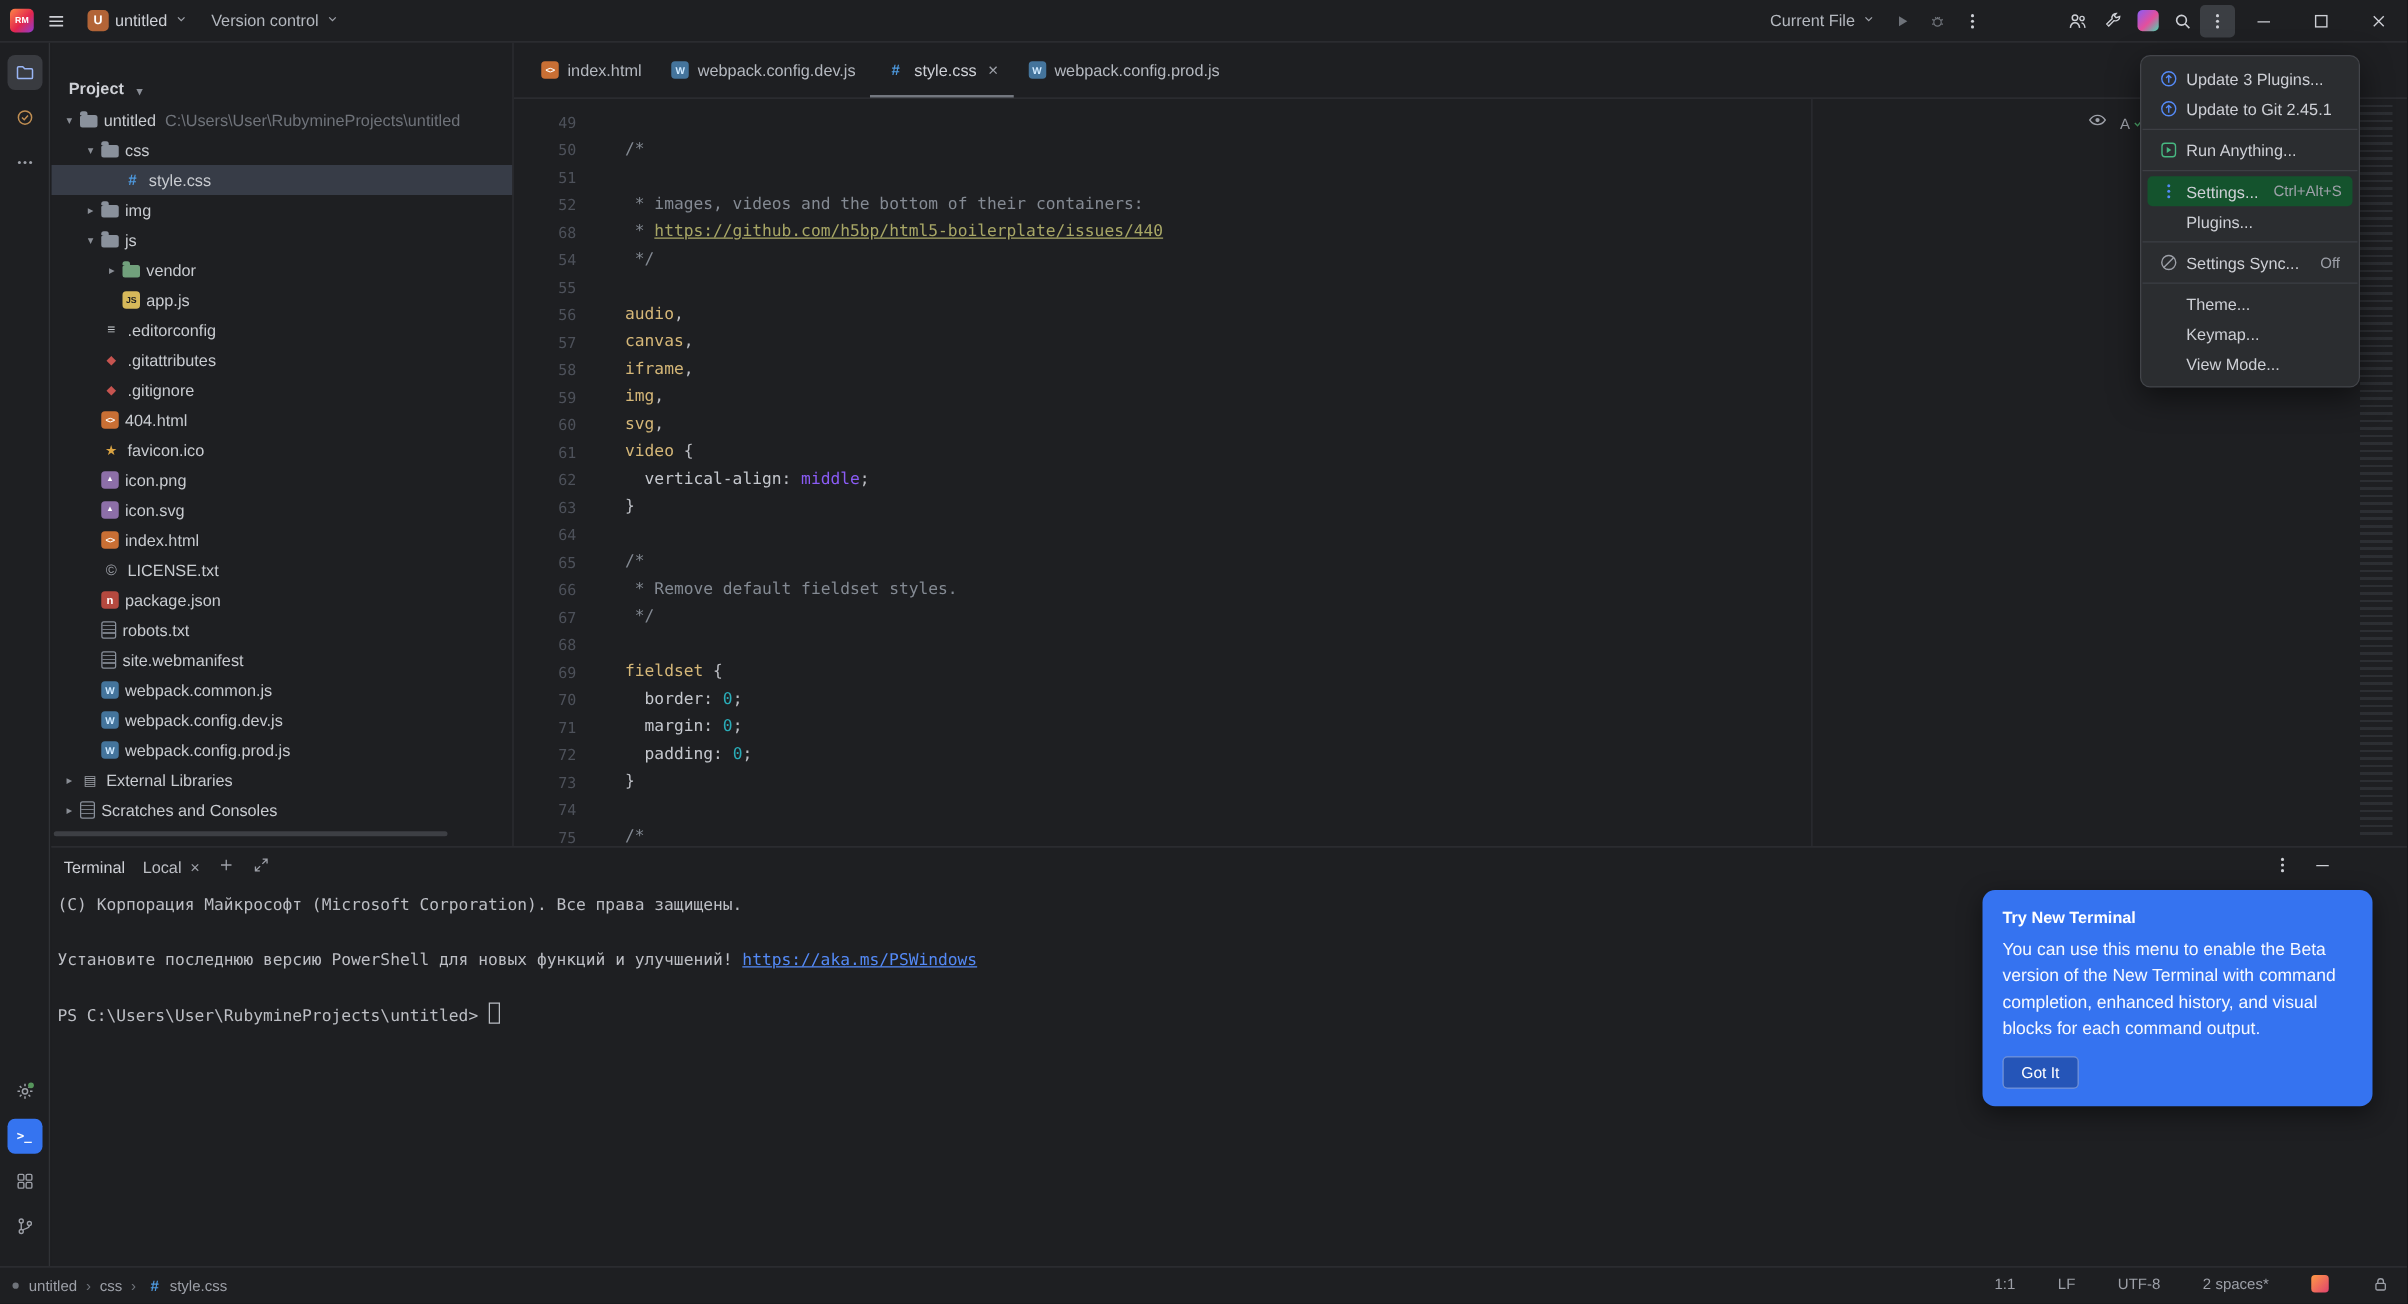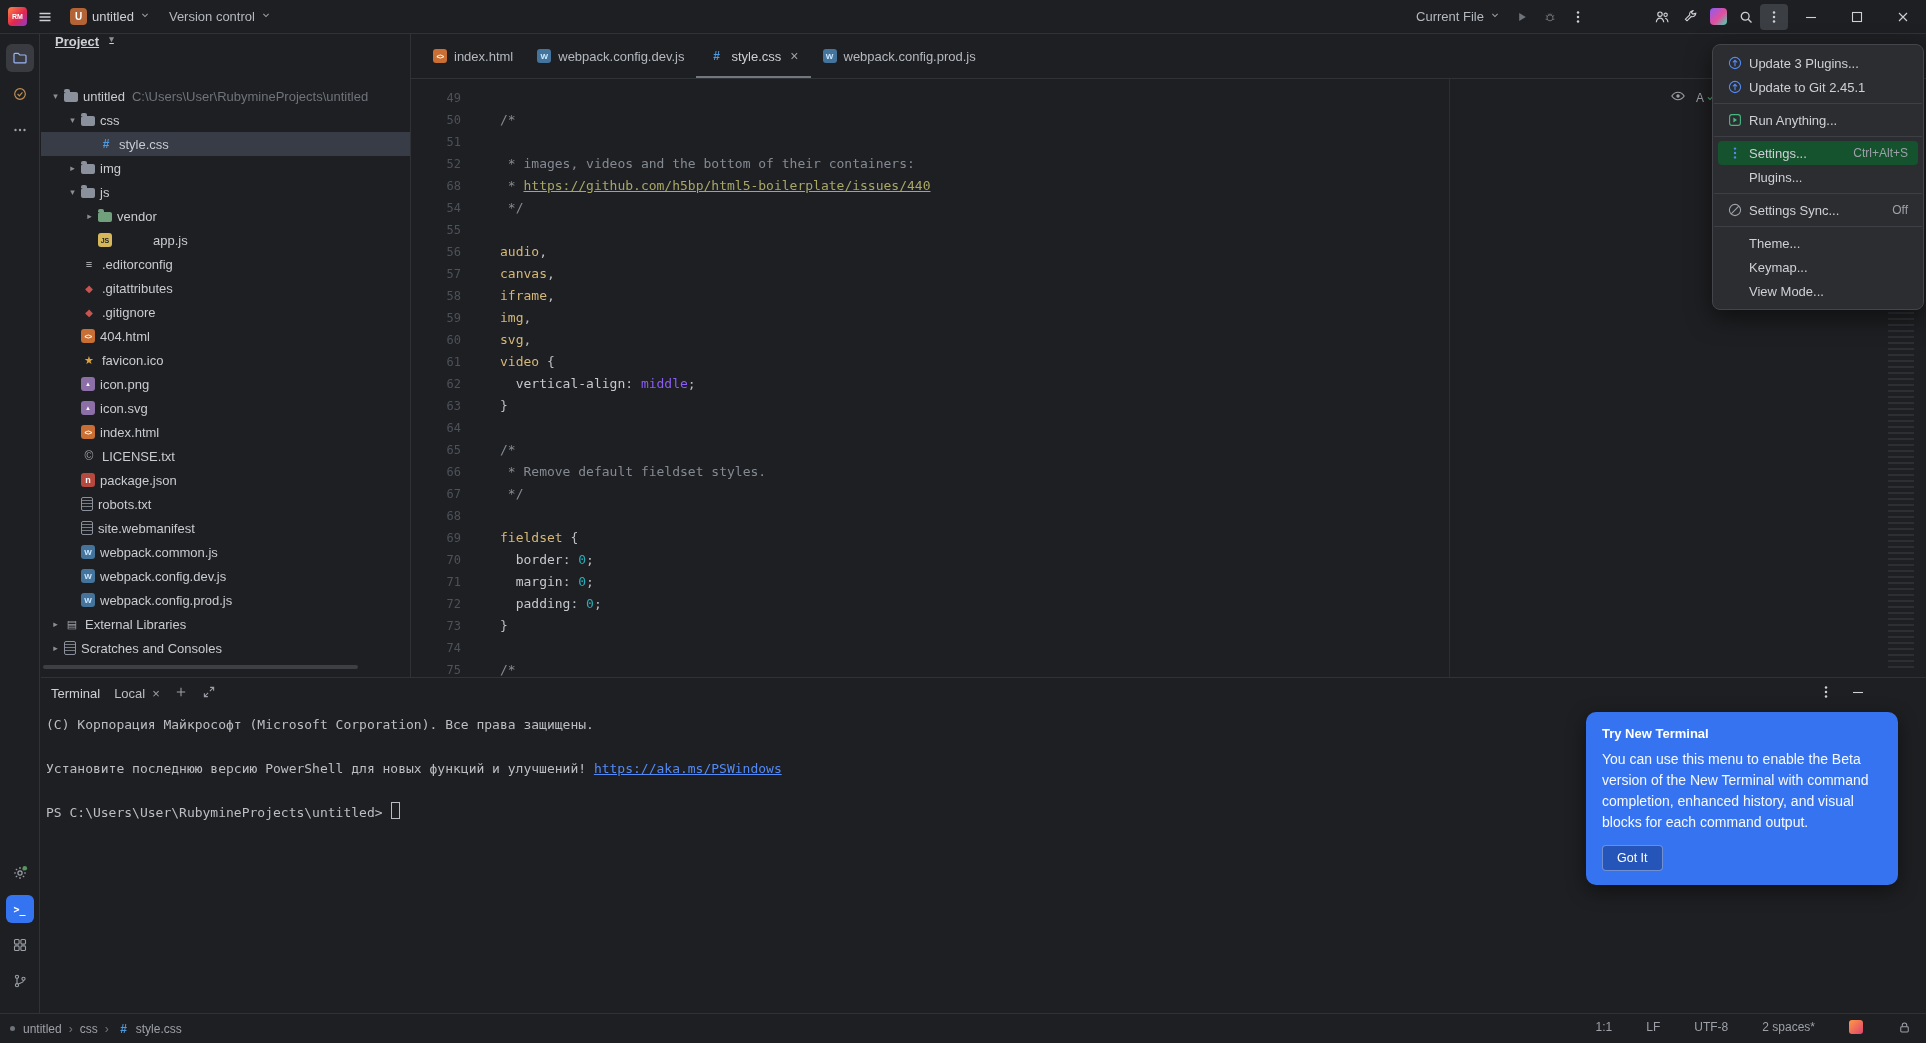--- a/index.html
+++ b/index.html
@@ -27,21 +27,21 @@
   .abar{position:absolute;top:34px;left:0;width:40px;bottom:30px;border-right:1px solid #303236;background:#1e1f22;
         display:flex;flex-direction:column;align-items:center;padding:10px 0;box-sizing:border-box;}
   .abar-bottom{margin-top:auto;display:flex;flex-direction:column;align-items:center;}
   .aitem{width:28px;height:28px;margin-bottom:8px;border-radius:6px;display:flex;align-items:center;justify-content:center;}
   .aitem.active-tool{background:#393b40;}
   .aitem.active-term{background:#3574f0;}
   .term-glyph{font-family:"DejaVu Sans Mono",monospace;font-size:10px;font-weight:700;color:#fff;}
 
   
   .ppanel{position:absolute;top:34px;left:41px;width:369px;height:643px;border-right:1px solid #303236;background:#1e1f22;overflow:hidden;}
-  .ppanel-header{height:44px;display:flex;align-items:flex-start;gap:4px;padding-left:14px;font-size:13px;color:#ced0d6;font-weight:700;text-decoration:underline;}
+  .ppanel-header{height:44px;display:flex;align-items:flex-end;gap:4px;padding-left:14px;font-size:13px;color:#ced0d6;font-weight:700;}
   #tree{position:absolute;top:50px;left:0;right:0;bottom:0;overflow:hidden;}
   .trow{height:24px;display:flex;align-items:center;font-size:13px;color:#c8cbd0;white-space:nowrap;overflow:hidden;}
   .trow.sel{background:#373c47;}
   .chev{width:17px;flex:none;text-align:center;color:#8a8e96;font-size:9px;}
   .tlabel{margin-left:5px;}
   .thint{margin-left:7px;color:#6f737a;}
   .hscroll{position:absolute;bottom:8px;left:2px;width:315px;height:4px;border-radius:2px;background:#4a4d53;opacity:.7;}
 
   
   .fi{flex:none;display:inline-flex;align-items:center;justify-content:center;}
@@ -98,21 +98,21 @@
 
   
   .tooltip{position:absolute;left:1586px;top:712px;width:312px;box-sizing:border-box;background:#3573f0;border-radius:10px;
            padding:14px 16px;color:#fff;z-index:60;box-shadow:0 6px 20px rgba(0,0,0,.45);}
   .tt-title{font-size:13px;font-weight:700;margin-bottom:8px;}
   .tt-body{font-size:14px;line-height:1.5;opacity:.96;}
   .tt-btn{margin-top:12px;display:inline-block;padding:5px 14px;background:rgba(9,30,80,.35);
           border:1px solid rgba(255,255,255,.35);border-radius:4px;font-size:12.5px;color:#fff;}
 
   
-  .menu{position:absolute;left:1712px;top:44px;width:212px;box-sizing:border-box;background:#2b2d30;border:1px solid #43454a;
+  .menu{position:absolute;left:1712px;top:44px;width:176px;box-sizing:border-box;background:#2b2d30;border:1px solid #43454a;
         border-radius:8px;padding:6px 0;z-index:100;box-shadow:0 8px 24px rgba(0,0,0,.5);}
   .mi{height:24px;display:flex;align-items:center;padding:0 10px 0 8px;margin:0 5px;border-radius:4px;font-size:13px;color:#ced0d6;}
   .mi.sel{background:#14532d;}
   .mi-ic{width:17px;height:16px;margin-right:6px;flex:none;display:flex;align-items:center;justify-content:center;}
   .mi-right{margin-left:auto;color:#9da0a8;font-size:12px;padding-left:12px;}
   .mi-sep{height:1px;background:#3d3f44;margin:4px 1px;}
 
   
   .statusbar{position:absolute;bottom:0;left:0;right:0;height:30px;border-top:1px solid #303236;display:flex;align-items:center;
              font-size:12px;color:#9da0a8;padding:0 14px 0 10px;background:#1e1f22;box-sizing:border-box;z-index:20;}
@@ -307,21 +307,21 @@
         <div class="trow" style="padding-left: 23px;">
           <span class="chev">▾</span>
           <span class="fi fi-folder"></span>
           <span class="tlabel">js</span>
         </div>
         <div class="trow" style="padding-left: 40px;">
           <span class="chev">▸</span>
           <span class="fi fi-folder fi-folder-v"></span>
           <span class="tlabel">vendor</span>
         </div>
-        <div class="trow" style="padding-left: 57px; gap: 36px;">
+        <div class="trow" style="padding-left: 57px;">
           <span class="fi fi-box fi-js">JS</span>
           <span class="tlabel">app.js</span>
         </div>
         <div class="trow" style="padding-left: 40px;">
           <span class="fi fi-txt">≡</span>
           <span class="tlabel">.editorconfig</span>
         </div>
         <div class="trow" style="padding-left: 40px;">
           <span class="fi fi-txt" style="color: rgb(199, 84, 80); font-size: 10px;">◆</span>
           <span class="tlabel">.gitattributes</span>

